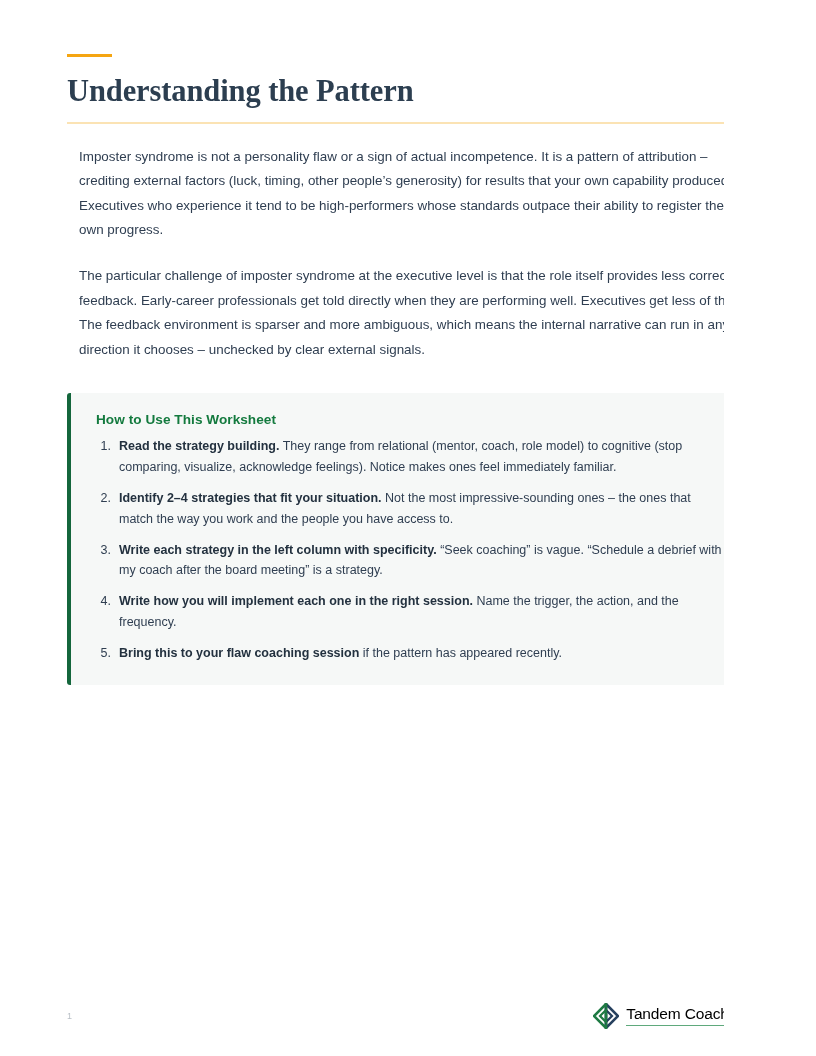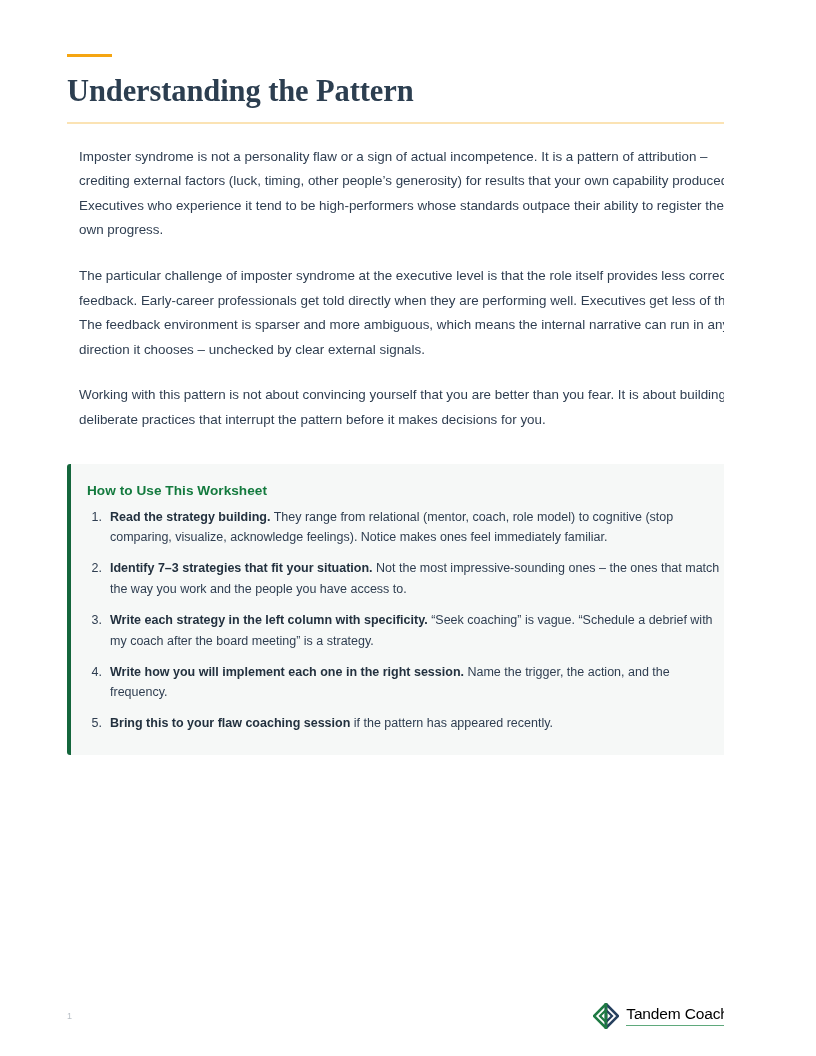--- a/index.html
+++ b/index.html
@@ -72,21 +72,21 @@
 
   
   .callout {
     position: relative;
     margin-top: 31px;
     width: 682px;
     background: #F6F8F7;
     border-radius: 3px;
     border-left: 4px solid #14663C;
     box-sizing: border-box;
-    padding: 19px 22px 21px 16px;
+    padding: 19px 22px 21px 25px;
   }
 
   .callout-title {
     font-size: 13.6px;
     font-weight: bold;
     color: #137A3E;
     margin: 0 0 9px 0;
     letter-spacing: 0.05px;
   }
 
@@ -166,33 +166,32 @@
 
     <div class="accent-bar"></div>
 
     <h1 class="page-title">Understanding the Pattern</h1>
 
     <div class="title-rule"></div>
 
     <div class="body-copy">
       <p class="para">Imposter syndrome is not a personality flaw or a sign of actual incompetence. It is a pattern of attribution – crediting external factors (luck, timing, other people’s generosity) for results that your own capability produced. Executives who experience it tend to be high-performers whose standards outpace their ability to register their own progress.</p>
       <p class="para">The particular challenge of imposter syndrome at the executive level is that the role itself provides less corrective feedback. Early-career professionals get told directly when they are performing well. Executives get less of that. The feedback environment is sparser and more ambiguous, which means the internal narrative can run in any direction it chooses – unchecked by clear external signals.</p>
-      <p class="para">Working with this pattern is not about convincing yourself that you are better than you fear. It is about building deliberate practices that interrupt the pattern before it makes decisions for you.</p>
     </div>
 
     <div class="callout">
       <div class="callout-title">How to Use This Worksheet</div>
       <ol class="callout-list">
 
         <li>
           <span class="num">1.</span><span class="lead">Read the strategy building.</span><span class="rest"> They range from relational (mentor, coach, role model) to cognitive (stop comparing, visualize, acknowledge feelings). Notice makes ones feel immediately familiar.</span>
         </li>
 
         <li>
-          <span class="num">2.</span><span class="lead">Identify 7–3 strategies that fit your situation.</span><span class="rest"> Not the most impressive-sounding ones – the ones that match the way you work and the people you have access to.</span>
+          <span class="num">2.</span><span class="lead">Identify 2–4 strategies that fit your situation.</span><span class="rest"> Not the most impressive-sounding ones – the ones that match the way you work and the people you have access to.</span>
         </li>
 
         <li>
           <span class="num">3.</span><span class="lead">Write each strategy in the left column with specificity.</span><span class="rest"> “Seek coaching” is vague. “Schedule a debrief with my coach after the board meeting” is a strategy.</span>
         </li>
 
         <li>
           <span class="num">4.</span><span class="lead">Write how you will implement each one in the right session.</span><span class="rest"> Name the trigger, the action, and the frequency.</span>
         </li>
 

